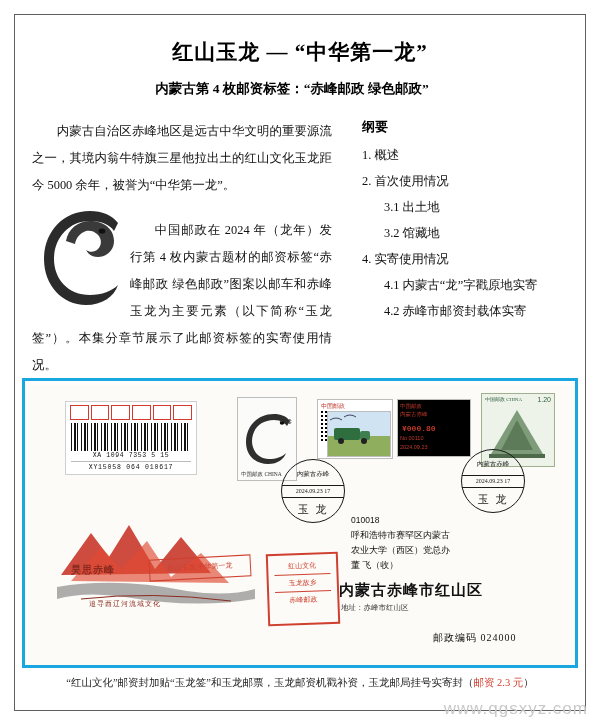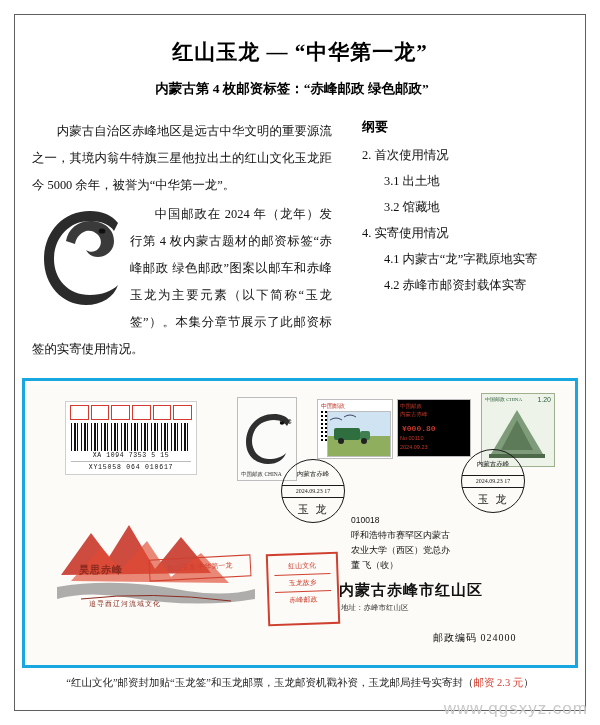--- a/index.html
+++ b/index.html
@@ -67,21 +67,21 @@
   }
   .para {
     font-size: 12.4px;
     line-height: 27px;
     text-align: justify;
     text-justify: inter-ideograph;
     text-indent: 2em;
     color: #111;
     margin: 0;
   }
-  .para.p2 { margin-top: 2px; }
+  .para.p2 { margin-top: 18px; }
   
   .jade {
     float: left;
     width: 92px;
     height: 108px;
     margin: 6px 6px 2px 0px;
     position: relative;
   }
   .jade svg { display:block; }
   
@@ -263,21 +263,21 @@
   .pm-mid { position:absolute; top: 25px; left: 0; width:100%; font-size:6px; border-top:1px solid #1a1a1a; border-bottom:1px solid #1a1a1a; padding:1px 0;}
   .pm-bot { position:absolute; bottom: 8px; left:0; width:100%; font-size:11px; letter-spacing:2px;}
   
   .mountain {
     position: absolute;
     left: 22px; top: 118px;
     width: 210px; height: 110px;
   }
   .mt-caption {
     position: absolute;
-    left: 50px; top: 178px;
+    left: 42px; top: 178px;
     font-size: 10px;
     color: #8a2b20;
     font-weight: bold;
     letter-spacing: 1px;
   }
   .mt-sub {
     position: absolute;
     left: 60px; top: 198px;
     font-size: 7px;
     color: #8a2b20;
@@ -396,20 +396,21 @@
                    C58 48 63 47 66 44 C70 40 70 33 65 29 C62 26 58 25 54 26
                    C48 28 44 33 43 39 L34 36 C36 24 46 16 58 16 Z" fill="#3a3a3a"></path>
           <ellipse cx="70" cy="26" rx="3.4" ry="2.6" fill="#0f0f0f"></ellipse>
         </svg>
       </div>
       <p class="para p2">中国邮政在 2024 年（龙年）发行第 4 枚内蒙古题材的邮资标签“赤峰邮政 绿色邮政”图案以邮车和赤峰玉龙为主要元素（以下简称“玉龙签”）。本集分章节展示了此邮资标签的实寄使用情况。</p>
     </div>
 
     <div class="col-right">
       <div class="outline-title">纲要</div>
+      <div class="outline-item">1. 概述</div>
       <div class="outline-item">2. 首次使用情况</div>
       <div class="outline-item lvl2">3.1 出土地</div>
       <div class="outline-item lvl2">3.2 馆藏地</div>
       <div class="outline-item">4. 实寄使用情况</div>
       <div class="outline-item lvl2">4.1 内蒙古“龙”字戳原地实寄</div>
       <div class="outline-item lvl2">4.2 赤峰市邮资封载体实寄</div>
     </div>
 
   </div>
 

